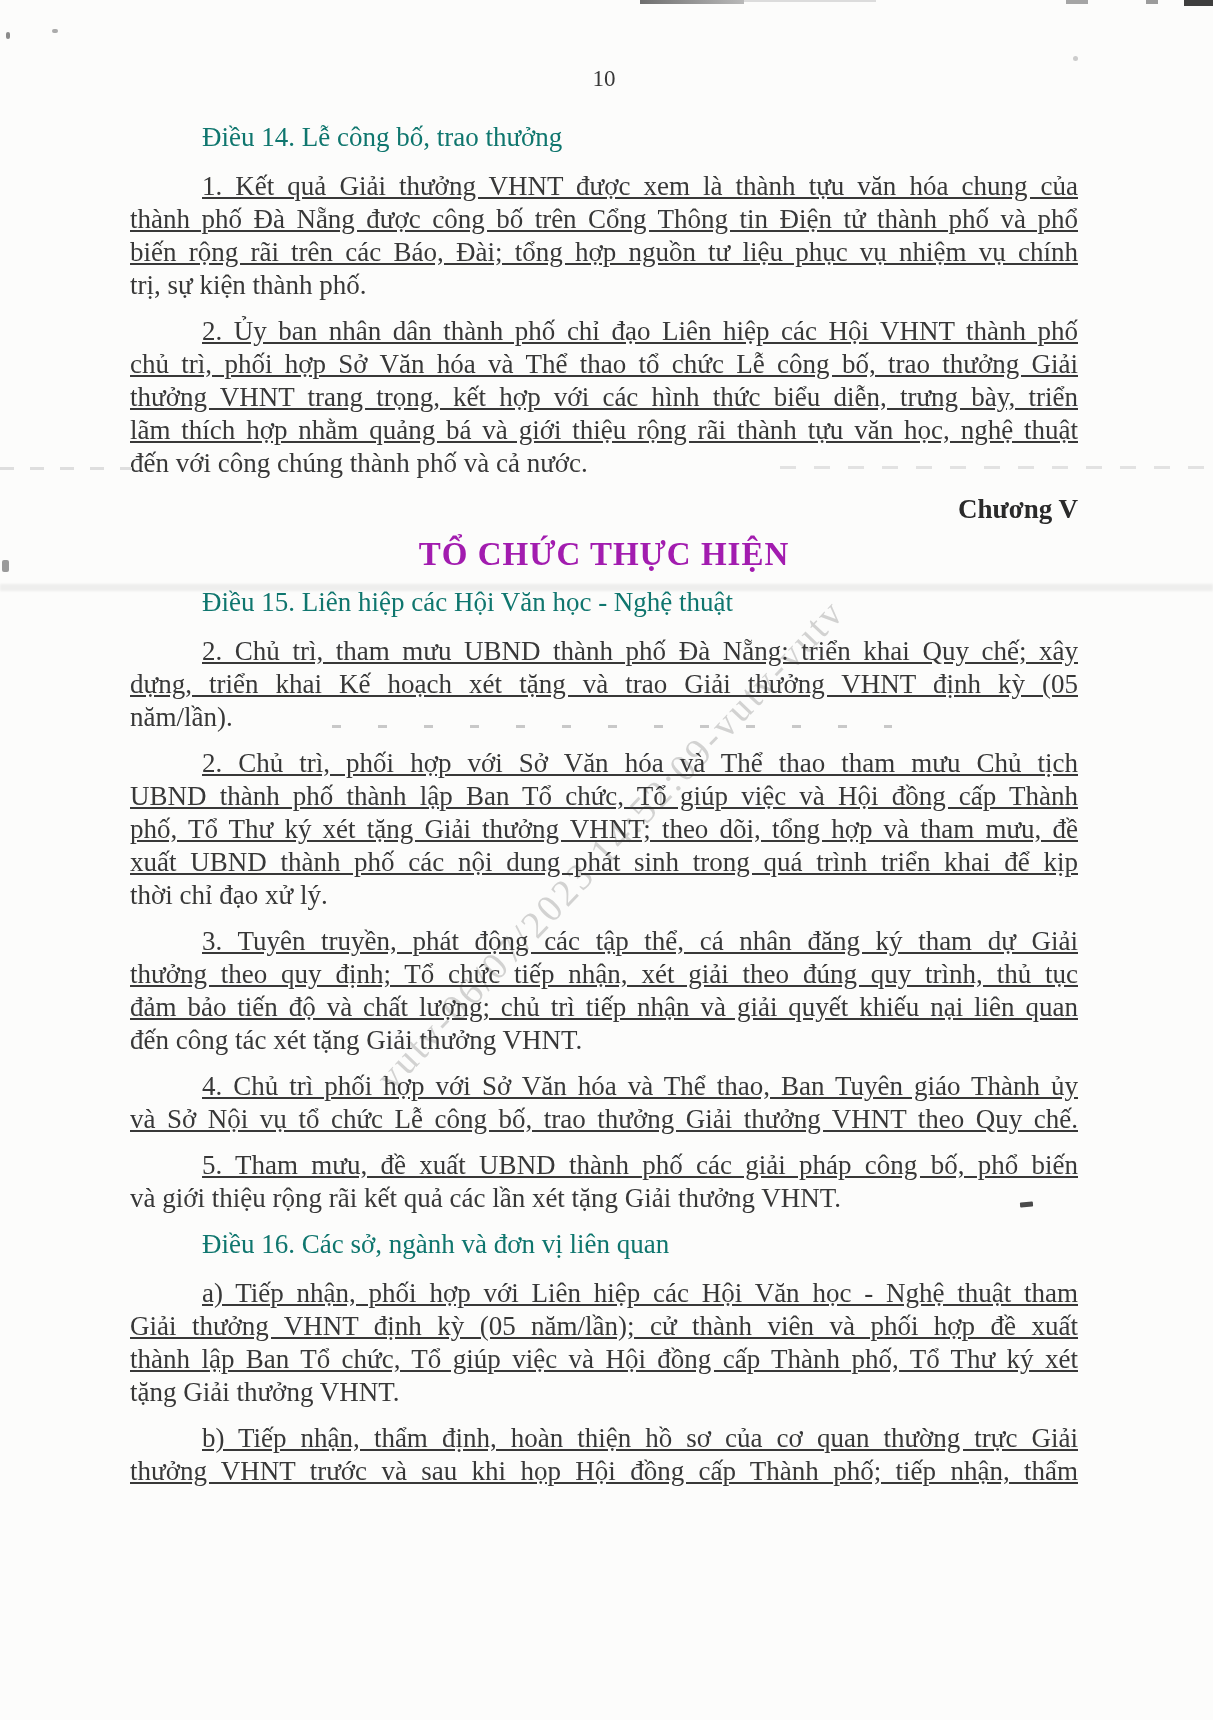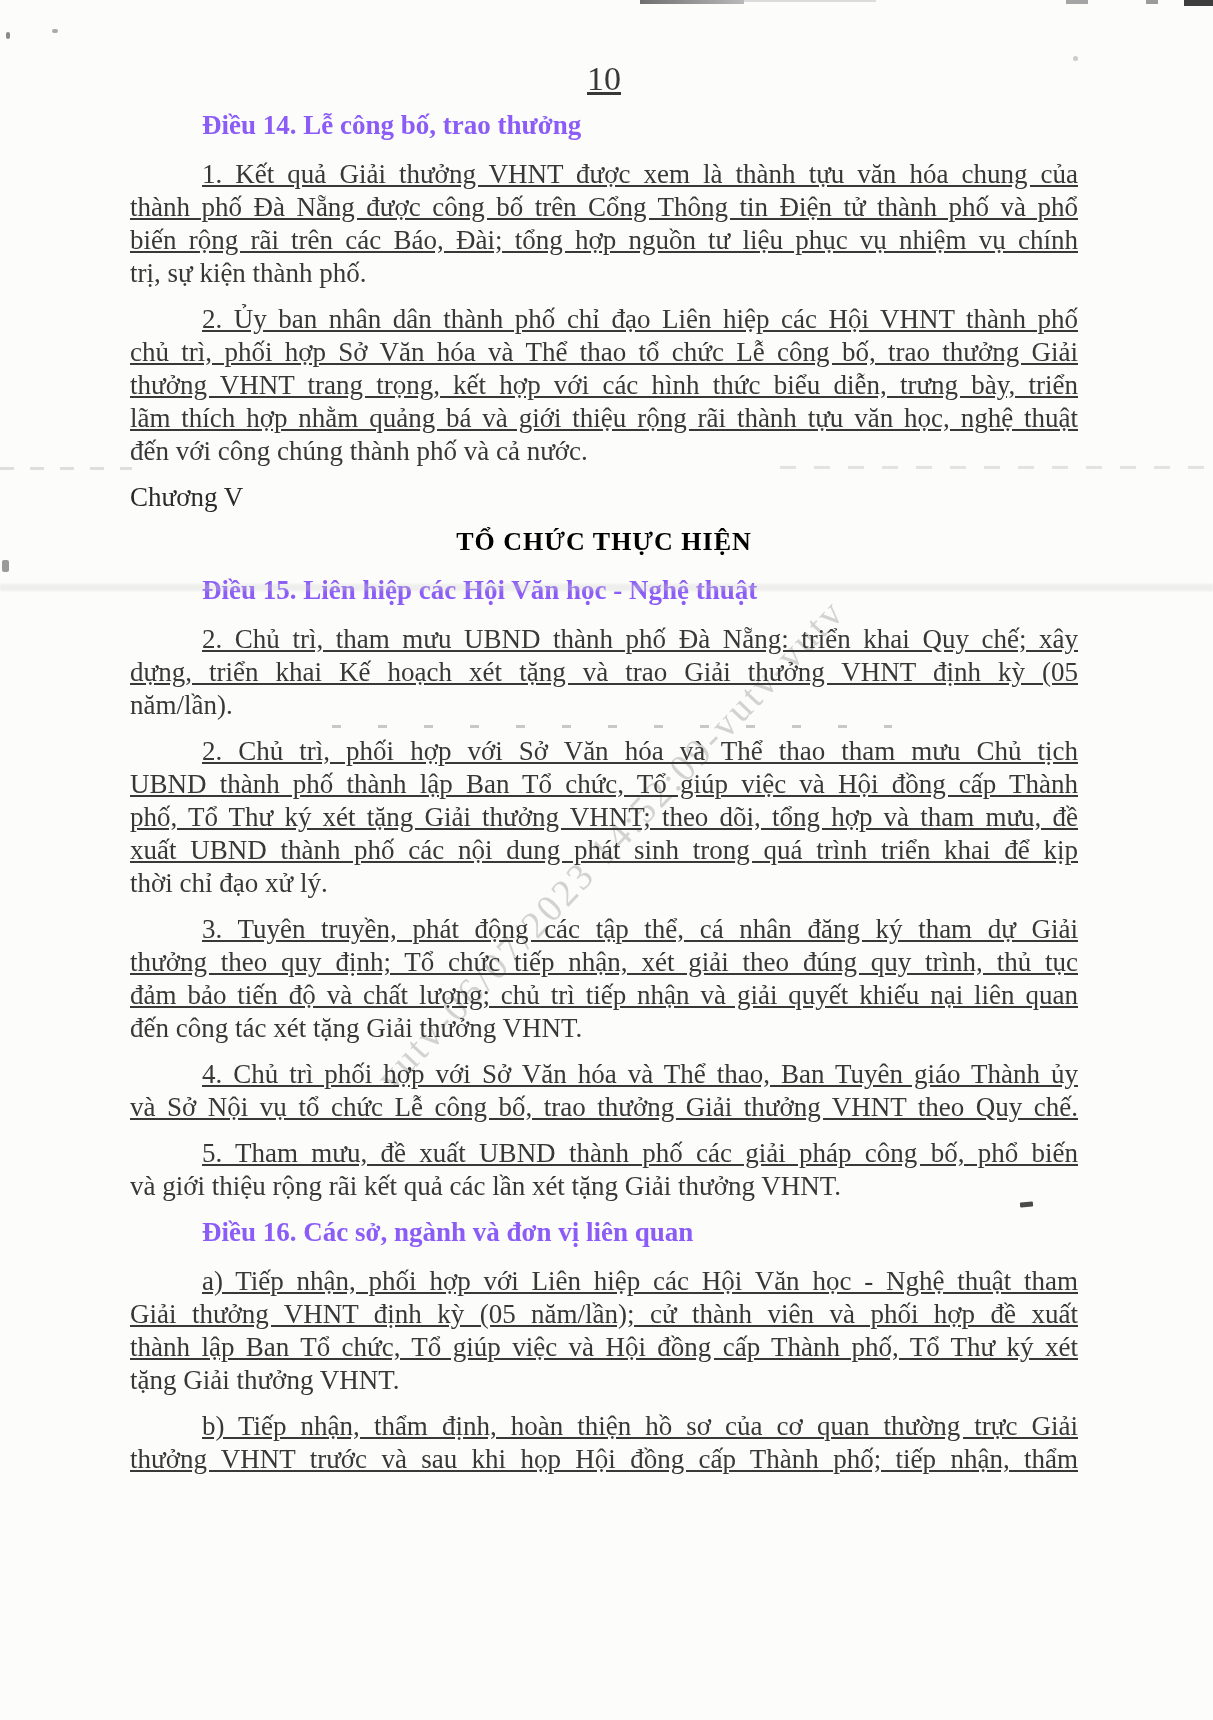--- a/index.html
+++ b/index.html
@@ -28,25 +28,25 @@
   }
   
   .content{
     position:absolute;
     left:130px;top:62px;
     width:948px;
     z-index:2;
     font-size:27px;
     line-height:33px;
   }
-  .pagenum{text-align:center;margin:0 0 14px 0;line-height:33px;font-size:34px;text-decoration:underline;}
-  .b-article-heading{margin:4px 0 16px;padding-left:72px;font-weight:bold;color:#8b5cf6;}
+  .pagenum{text-align:center;margin:0 0 26px 0;line-height:33px;font-size:23px;}
+  .b-article-heading{margin:4px 0 16px;padding-left:72px;font-weight:normal;color:#0f766e;}
   .b-para{margin:0 0 13px;}
-  .b-chapter-label{margin:0 0 6px;text-align:left;font-weight:normal;color:#2a2a2a;}
-  .b-chapter-title{margin:2px 0 10px;text-align:center;font-weight:bold;font-size:26px;line-height:44px;letter-spacing:1px;color:#000000;}
+  .b-chapter-label{margin:0 0 6px;text-align:right;font-weight:bold;color:#2a2a2a;}
+  .b-chapter-title{margin:2px 0 10px;text-align:center;font-weight:bold;font-size:33px;line-height:44px;letter-spacing:1px;color:#a21caf;}
   .b-plain{margin:0 0 12px;padding-left:72px;}
   .line{min-height:33px;}
   .line.indent{padding-left:72px;}
   .line.just{text-align:justify;text-align-last:justify;text-decoration:underline;}
   
   .art{position:absolute;z-index:3;}
   .a-topline1{left:640px;top:0;width:104px;height:4px;background:linear-gradient(90deg,#6f6f6f,#b9b9b9);}
   .a-topline2{left:744px;top:0;width:132px;height:2px;background:#dcdcdc;}
   .a-tspeck1{left:1066px;top:0;width:22px;height:4px;background:#a5a5a5;}
   .a-tspeck2{left:1146px;top:0;width:12px;height:4px;background:#9b9b9b;}

